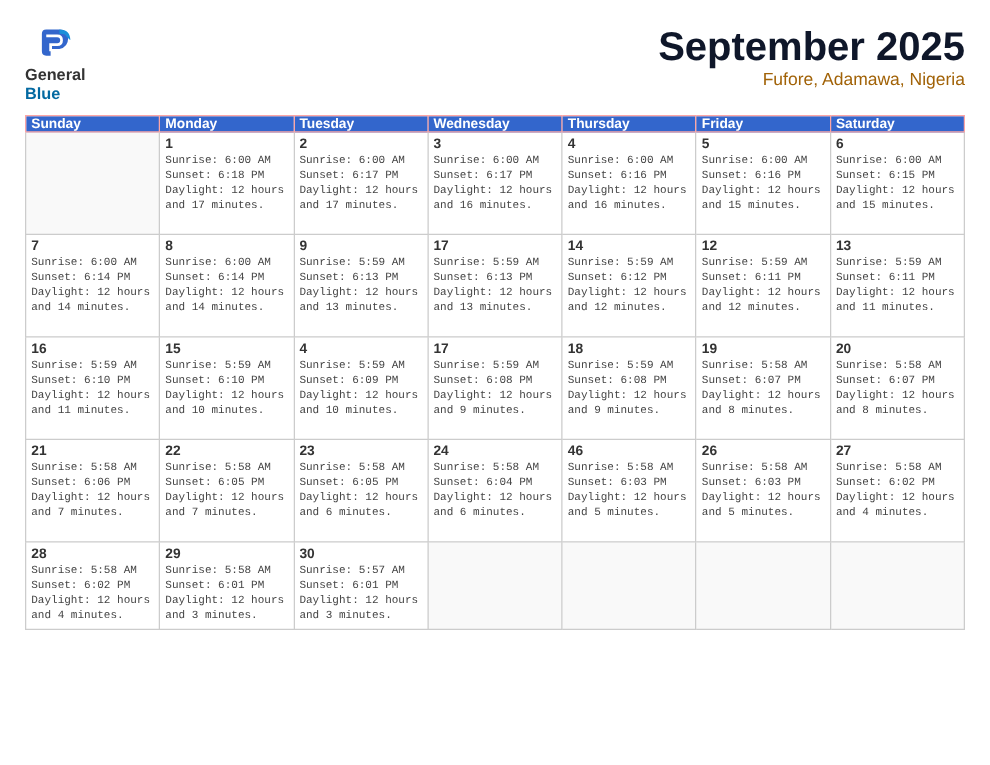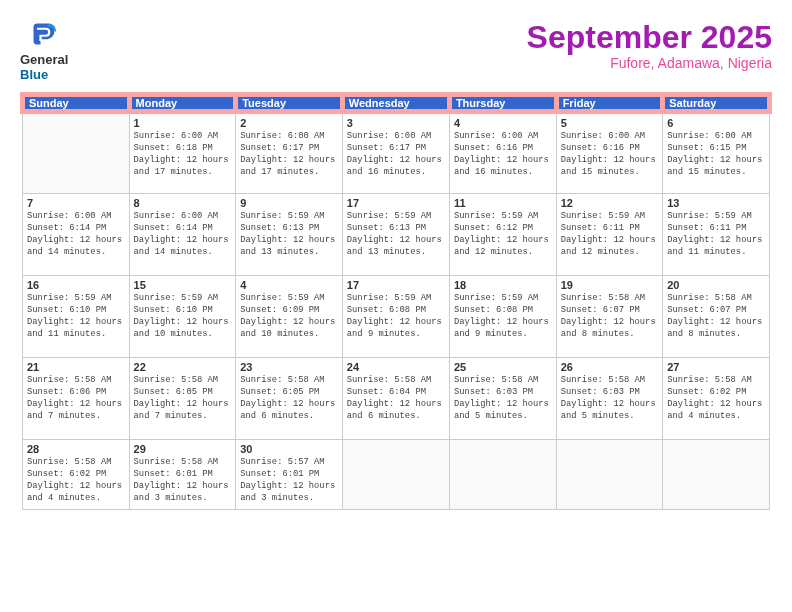--- a/index.html
+++ b/index.html
@@ -39,40 +39,40 @@
     .logo-icon {
       width: 28px;
       height: 28px;
     }
     .title-block {
       text-align: right;
     }
     .month-title {
       font-size: 32px;
       font-weight: bold;
-      color: #a21caf;
+      color: #0f172a;
       line-height: 1.1;
     }
     .location {
       font-size: 14px;
-      color: #ec4899;
+      color: #a16207;
     }
     .calendar {
       width: 100%;
       border-collapse: collapse;
       font-size: 9.5px;
     }
     .calendar thead th {
       background-color: #3366cc;
       color: #fff;
       padding: 0 4px;
       text-align: left;
       font-size: 11px;
       font-weight: bold;
-      border: 5px solid #fca5a5;
+      border: 1px solid #fca5a5;
     }
     .calendar tbody td {
       border: 1px solid #ccc;
       vertical-align: top;
       padding: 3px 4px;
       height: 82px;
       width: 108px;
       color: #333;
     }
     .calendar tbody tr:last-child td {
@@ -171,21 +171,21 @@
           </td>
           <td>
             <span class="day-number">9</span>
             <div class="day-info">Sunrise: 5:59 AM<br>Sunset: 6:13 PM<br>Daylight: 12 hours<br>and 13 minutes.</div>
           </td>
           <td>
             <span class="day-number">17</span>
             <div class="day-info">Sunrise: 5:59 AM<br>Sunset: 6:13 PM<br>Daylight: 12 hours<br>and 13 minutes.</div>
           </td>
           <td>
-            <span class="day-number">11</span>
+            <span class="day-number">14</span>
             <div class="day-info">Sunrise: 5:59 AM<br>Sunset: 6:12 PM<br>Daylight: 12 hours<br>and 12 minutes.</div>
           </td>
           <td>
             <span class="day-number">12</span>
             <div class="day-info">Sunrise: 5:59 AM<br>Sunset: 6:11 PM<br>Daylight: 12 hours<br>and 12 minutes.</div>
           </td>
           <td>
             <span class="day-number">13</span>
             <div class="day-info">Sunrise: 5:59 AM<br>Sunset: 6:11 PM<br>Daylight: 12 hours<br>and 11 minutes.</div>
           </td>
@@ -231,21 +231,21 @@
           </td>
           <td>
             <span class="day-number">23</span>
             <div class="day-info">Sunrise: 5:58 AM<br>Sunset: 6:05 PM<br>Daylight: 12 hours<br>and 6 minutes.</div>
           </td>
           <td>
             <span class="day-number">24</span>
             <div class="day-info">Sunrise: 5:58 AM<br>Sunset: 6:04 PM<br>Daylight: 12 hours<br>and 6 minutes.</div>
           </td>
           <td>
-            <span class="day-number">25</span>
+            <span class="day-number">46</span>
             <div class="day-info">Sunrise: 5:58 AM<br>Sunset: 6:03 PM<br>Daylight: 12 hours<br>and 5 minutes.</div>
           </td>
           <td>
             <span class="day-number">26</span>
             <div class="day-info">Sunrise: 5:58 AM<br>Sunset: 6:03 PM<br>Daylight: 12 hours<br>and 5 minutes.</div>
           </td>
           <td>
             <span class="day-number">27</span>
             <div class="day-info">Sunrise: 5:58 AM<br>Sunset: 6:02 PM<br>Daylight: 12 hours<br>and 4 minutes.</div>
           </td>

